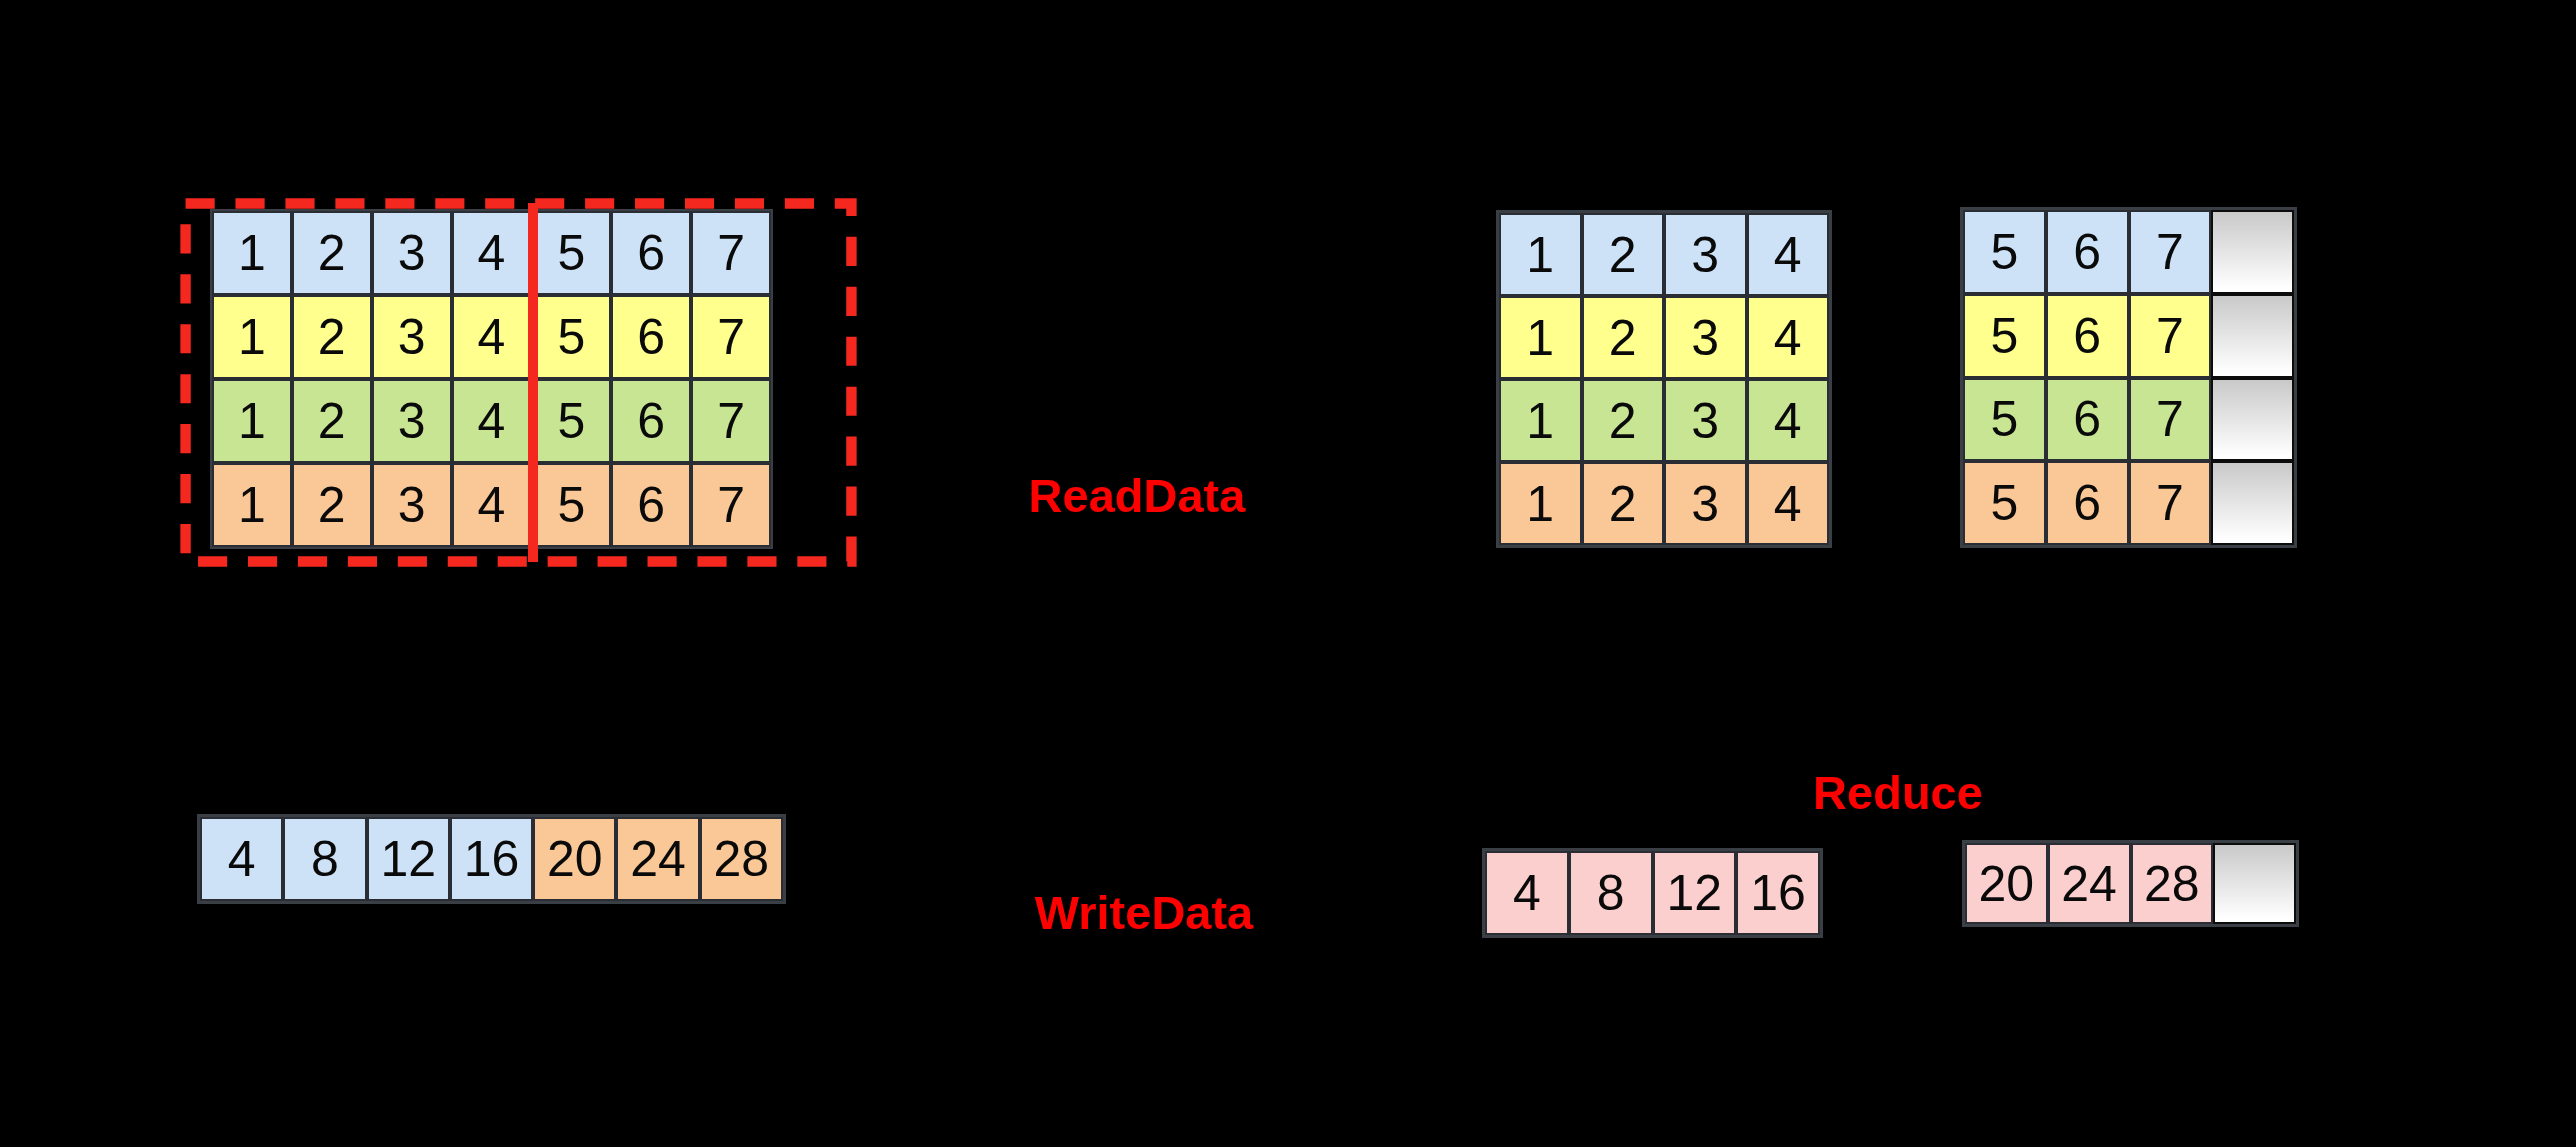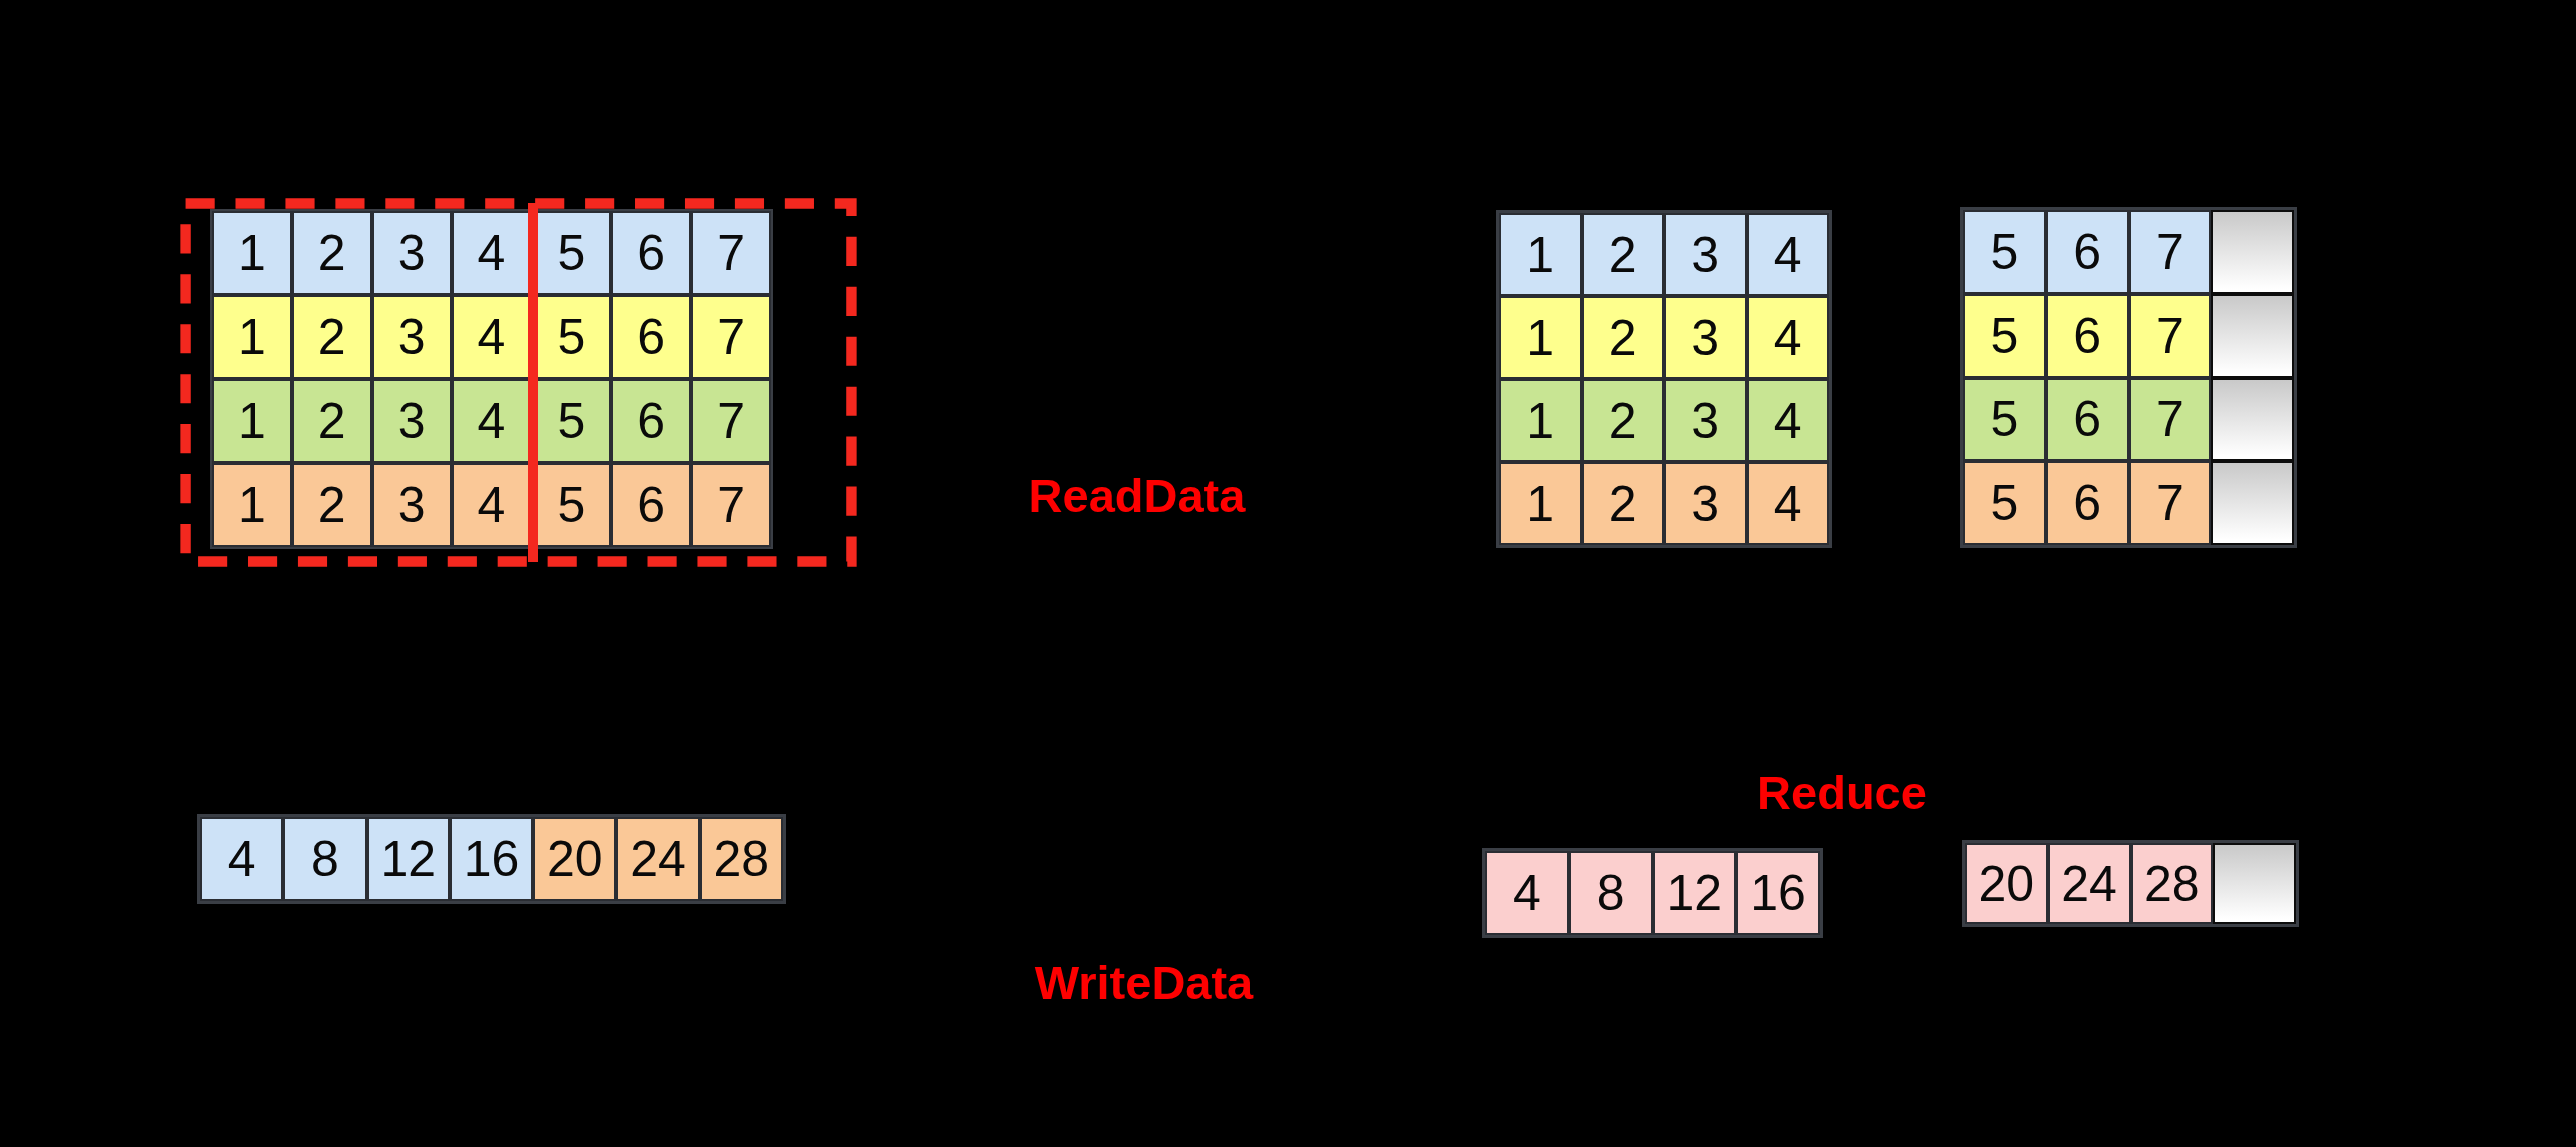--- a/index.html
+++ b/index.html
@@ -32,22 +32,22 @@
   #split-line{
     position:absolute;left:528px;top:203px;width:10.4px;height:359px;
     background:var(--accent-red,#f4281f);
   }
   .rlabel{
     position:absolute;transform:translate(-50%,-50%);
     font-weight:bold;font-size:47px;line-height:1;white-space:nowrap;
     color:var(--label-red,#fe0000);
   }
   #read-label{left:1137px;top:495px;}
-  #write-label{left:1144px;top:982px;}
-  #reduce-label{left:1842px;top:792px;}
+  #write-label{left:1144px;top:912px;}
+  #reduce-label{left:1898px;top:792px;}
 </style>
 </head>
 <body>
 
 <div class="stage">
 
   <svg id="dashed-box" viewBox="0 0 976 532" xmlns="http://www.w3.org/2000/svg">
     <rect x="8" y="8" width="960" height="516" fill="none" style="stroke:var(--accent-red,#f4281f)" stroke-width="15" stroke-dasharray="42 30"></rect>
   </svg>
 

